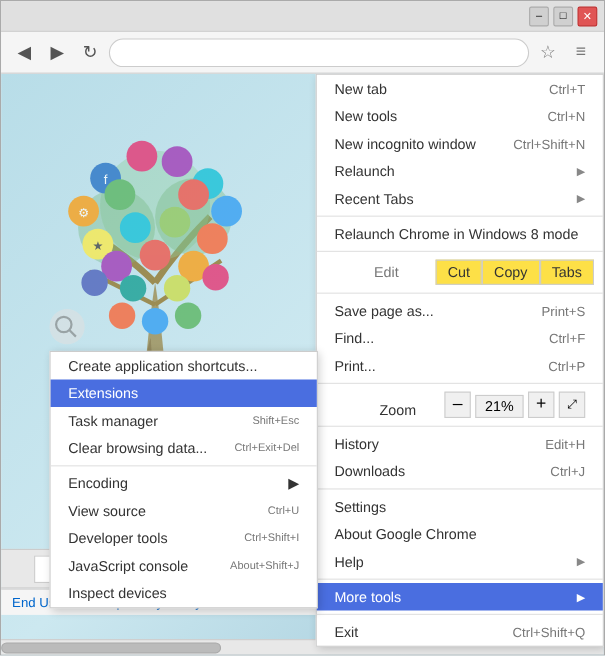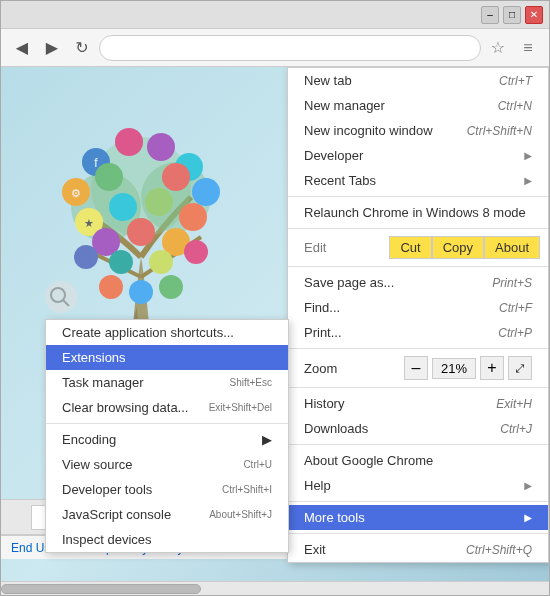--- a/index.html
+++ b/index.html
@@ -195,21 +195,20 @@
       color: #333;
     }
     .menu-item.highlighted {
       background: #4a6ee0;
       color: white;
     }
     .menu-item .shortcut {
       color: #777;
       font-size: 12px;
       margin-left: 20px;
-      font-style: italic;
     }
     .menu-item .arrow { font-size: 10px; color: #888; }
     .menu-item.highlighted .arrow { color: white; }
 
     .menu-divider {
       height: 1px;
       background: #e0e0e0;
       margin: 3px 0;
     }
 
@@ -218,36 +217,38 @@
       display: flex;
       align-items: center;
       padding: 4px 8px;
       gap: 0;
     }
     .edit-label {
       flex: 1;
       padding: 0 8px;
       color: #777;
       font-size: 13px;
+      margin-left: 36px;
     }
     .edit-btn {
       padding: 3px 10px;
       background: #fde047;
       border: 1px solid #ccc;
       cursor: pointer;
       font-size: 13px;
       color: #333;
     }
 
     
     .zoom-row {
       display: flex;
-      align-items: center;
+      align-items: flex-end;
       padding: 4px 16px;
       gap: 4px;
+      margin-left: 41px;
     }
     .zoom-label { flex: 1; color: #333; }
     .zoom-btn {
       width: 24px;
       height: 24px;
       background: #f0f0f0;
       border: 1px solid #ccc;
       cursor: pointer;
       display: flex;
       align-items: center;
@@ -406,21 +407,21 @@
       </div>
       <div class="sub-menu-item highlighted">
         <span>Extensions</span>
       </div>
       <div class="sub-menu-item">
         <span>Task manager</span>
         <span class="shortcut">Shift+Esc</span>
       </div>
       <div class="sub-menu-item">
         <span>Clear browsing data...</span>
-        <span class="shortcut">Exit+Shift+Del</span>
+        <span class="shortcut">Ctrl+Exit+Del</span>
       </div>
       <div class="menu-divider"></div>
       <div class="sub-menu-item">
         <span>Encoding</span>
         <span class="arrow">▶</span>
       </div>
       <div class="sub-menu-item">
         <span>View source</span>
         <span class="shortcut">Ctrl+U</span>
       </div>
@@ -436,46 +437,46 @@
         <span>Inspect devices</span>
       </div>
     </div>
 
     <div class="chrome-menu">
       <div class="menu-item">
         <span>New tab</span>
         <span class="shortcut">Ctrl+T</span>
       </div>
       <div class="menu-item">
-        <span>New manager</span>
+        <span>New tools</span>
         <span class="shortcut">Ctrl+N</span>
       </div>
       <div class="menu-item">
         <span>New incognito window</span>
         <span class="shortcut">Ctrl+Shift+N</span>
       </div>
       <div class="menu-item">
-        <span>Developer</span>
+        <span>Relaunch</span>
         <span class="arrow">▶</span>
       </div>
       <div class="menu-item">
         <span>Recent Tabs</span>
         <span class="arrow">▶</span>
       </div>
       <div class="menu-divider"></div>
       <div class="menu-item">
         <span>Relaunch Chrome in Windows 8 mode</span>
       </div>
       <div class="menu-divider"></div>
 
       <div class="edit-row">
         <span class="edit-label">Edit</span>
         <button class="edit-btn">Cut</button>
         <button class="edit-btn">Copy</button>
-        <button class="edit-btn">About</button>
+        <button class="edit-btn">Tabs</button>
       </div>
       <div class="menu-divider"></div>
 
       <div class="menu-item">
         <span>Save page as...</span>
         <span class="shortcut">Print+S</span>
       </div>
       <div class="menu-item">
         <span>Find...</span>
         <span class="shortcut">Ctrl+F</span>
@@ -490,28 +491,31 @@
         <span class="zoom-label">Zoom</span>
         <button class="zoom-btn">–</button>
         <span class="zoom-pct">21%</span>
         <button class="zoom-btn">+</button>
         <button class="zoom-expand">⤢</button>
       </div>
       <div class="menu-divider"></div>
 
       <div class="menu-item">
         <span>History</span>
-        <span class="shortcut">Exit+H</span>
+        <span class="shortcut">Edit+H</span>
       </div>
       <div class="menu-item">
         <span>Downloads</span>
         <span class="shortcut">Ctrl+J</span>
       </div>
       <div class="menu-divider"></div>
 
+      <div class="menu-item">
+        <span>Settings</span>
+      </div>
       <div class="menu-item">
         <span>About Google Chrome</span>
       </div>
       <div class="menu-item">
         <span>Help</span>
         <span class="arrow">▶</span>
       </div>
       <div class="menu-divider"></div>
 
       <div class="menu-item highlighted">

